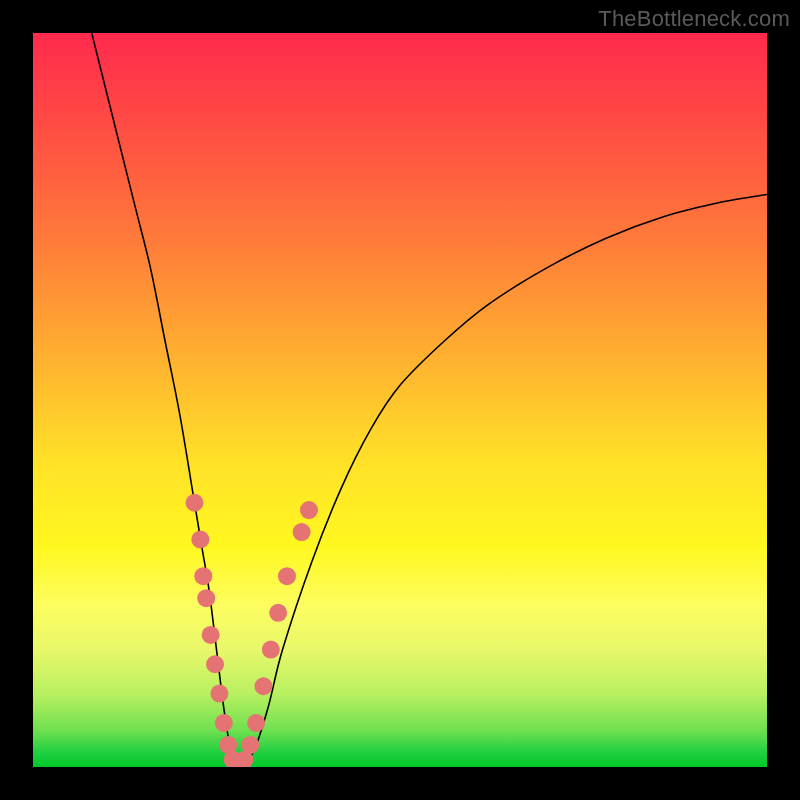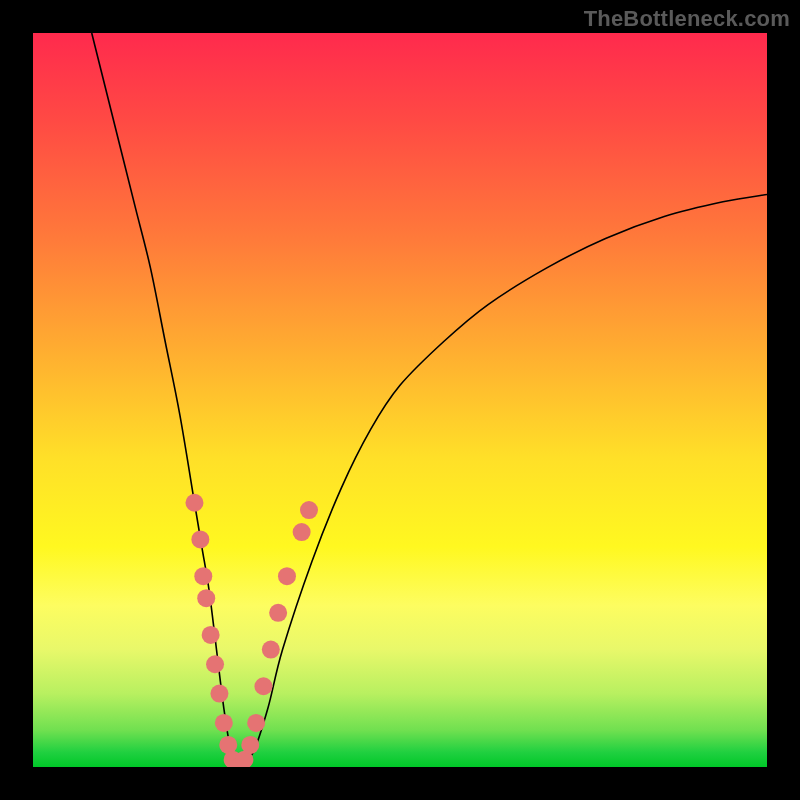--- a/index.html
+++ b/index.html
@@ -40,21 +40,21 @@
       #20d040 98%,
       #00c828 100%
     );
   }
   .watermark {
     position: absolute;
     top: 6px;
     right: 10px;
     color: #5a5a5a;
     font-size: 22px;
-    font-weight: 700;
+    font-weight: 400;
     letter-spacing: 0.2px;
     user-select: none;
     margin-left: 37px;
   }
   svg.curve {
     position: absolute;
     left: 0;
     top: 0;
     width: 734px;
     height: 734px;

